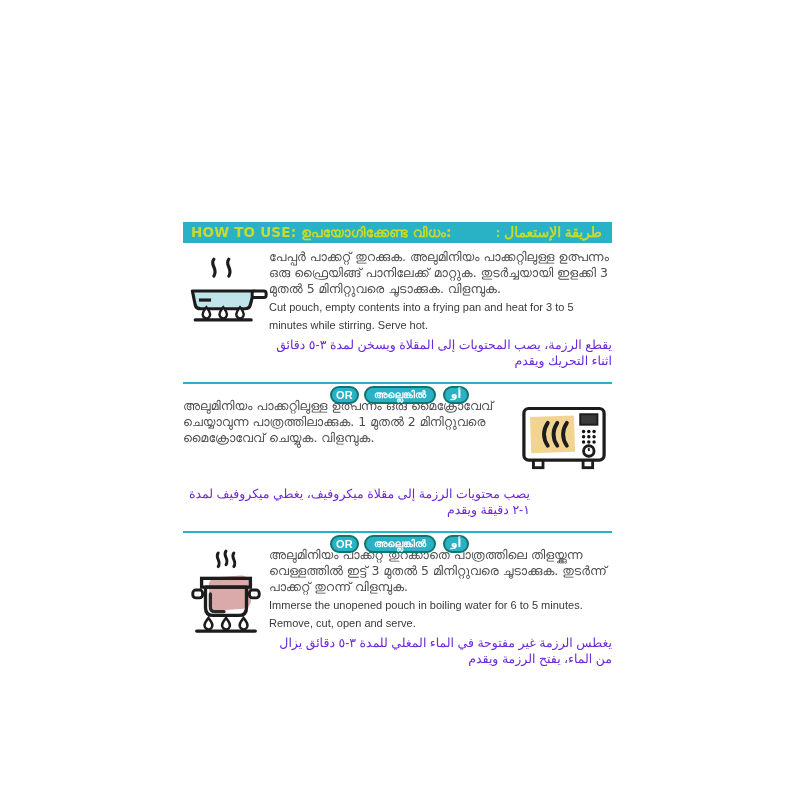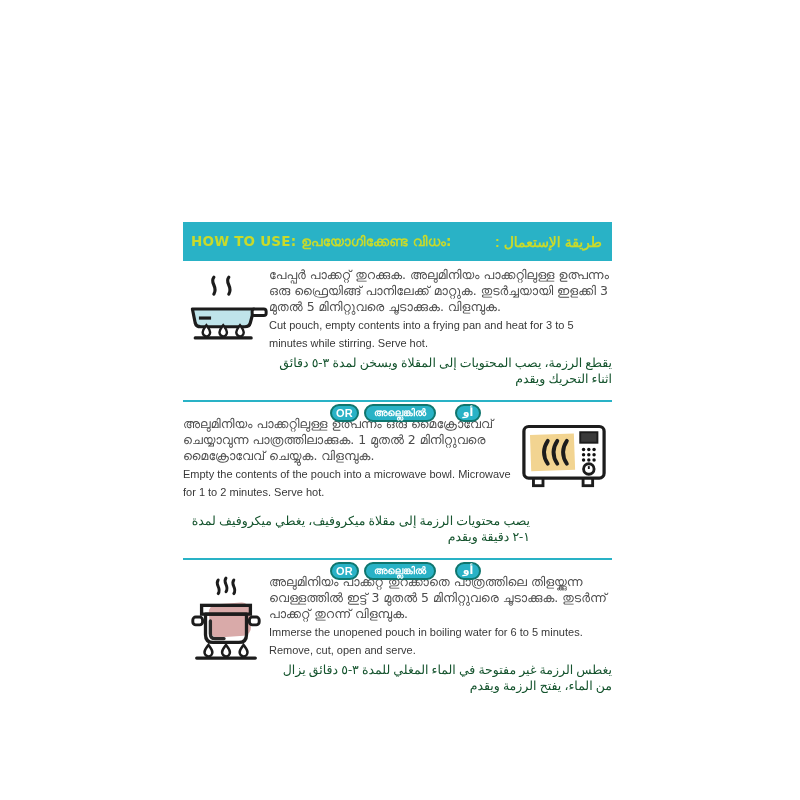--- a/index.html
+++ b/index.html
@@ -1,35 +1,35 @@
 <!DOCTYPE html>
 <html><head>
 <meta charset="utf-8">
 <style>
   html,body{margin:0;padding:0;background:#ffffff;}
   body{width:800px;height:800px;position:relative;font-family:"Liberation Sans",sans-serif;overflow:hidden;}
   .panel{position:absolute;left:183px;top:222px;width:429px;}
-  .header{background:#29b2c6;height:39px;display:flex;align-items:center;justify-content:space-between;padding:0 10px 0 8px;}
+  .header{background:#29b2c6;height:21px;display:flex;align-items:center;justify-content:space-between;padding:0 10px 0 8px;}
   .hdr-left{color:#c8da2b;font-weight:bold;font-size:13.5px;letter-spacing:.2px;font-family:"DejaVu Sans",sans-serif;white-space:nowrap;}
-  .hdr-right{color:#c8da2b;font-weight:bold;font-size:14px;font-family:Liberation Sans, sans-serif;direction:rtl;white-space:nowrap;}
+  .hdr-right{color:#c8da2b;font-weight:bold;font-size:14px;font-family:Liberation Serif, serif;direction:rtl;white-space:nowrap;}
   .section{display:flex;margin-top:6px;}
   .icon-col{width:86px;flex:0 0 86px;display:flex;justify-content:center;align-items:flex-start;}
   .icon-col.right{width:92px;flex:0 0 92px;justify-content:flex-end;padding-right:6px;}
   .text-col{flex:1;min-width:0;}
   p{margin:0;}
   .ml{font-size:12.5px;line-height:16px;color:#4d4d4d;font-family:"DejaVu Sans",sans-serif;}
   .en{font-size:11px;line-height:17.5px;color:#383838;margin-top:2px;font-weight:500;}
-  .ar{font-size:12.5px;line-height:16px;color:#14532d;font-family:Liberation Serif, serif;direction:rtl;text-align:right;margin-top:3px;}
+  .ar{font-size:12.5px;line-height:16px;color:#6d28d9;font-family:Liberation Sans, sans-serif;direction:rtl;text-align:right;margin-top:3px;}
   .s2-ar{padding-right:82px;margin-top:12px;}
   .divider{position:relative;height:18px;margin:5px 0 4px 0;}
   .divider .line{position:absolute;left:0;right:0;top:8px;border-top:2px solid #29b2c6;}
   .badge{position:absolute;top:12px;height:18px;background:#29b2c6;color:#ffffff;border:2px solid #0f766e;box-sizing:border-box;border-radius:10px;display:flex;align-items:center;justify-content:center;font-weight:bold;}
   .b-or{left:147px;width:29px;font-size:11px;letter-spacing:.3px;}
   .b-ml{left:181px;width:72px;font-size:10px;font-family:"DejaVu Sans",sans-serif;text-align:right;}
-  .b-ar{left:260px;width:26px;font-size:11px;font-family:"DejaVu Sans",sans-serif;direction:rtl;padding-bottom:2px;margin-left:12px;}
+  .b-ar{left:260px;width:26px;font-size:11px;font-family:"DejaVu Sans",sans-serif;direction:rtl;padding-bottom:2px;}
   svg{display:block;}
   .stroke{fill:none;stroke:#1c1c1c;stroke-width:3.4;stroke-linecap:round;stroke-linejoin:round;}
   .thin{stroke-width:3;}
 </style>
 </head>
 <body>
 
 <div class="panel">
 
   <div class="header">
@@ -63,21 +63,20 @@
   <div class="divider">
     <span class="line"></span>
     <span class="badge b-or">OR</span>
     <span class="badge b-ml">അല്ലെങ്കിൽ</span>
     <span class="badge b-ar">أو</span>
   </div>
 
   <div class="section">
     <div class="text-col">
       <p class="ml">അലുമിനിയം പാക്കറ്റിലുള്ള ഉത്പന്നം ഒരു മൈക്രോവേവ് ചെയ്യാവുന്ന പാത്രത്തിലാക്കുക. 1 മുതൽ 2 മിനിറ്റുവരെ മൈക്രോവേവ് ചെയ്യുക. വിളമ്പുക.</p>
-      <p class="en">Empty the contents of the pouch into a microwave bowl. Microwave for 1 to 2 minutes. Serve hot.</p>
     </div>
     <div class="icon-col right">
       <svg width="84" height="68" viewBox="0 0 88 70" style="margin-top:8px;">
         <rect x="12" y="52" width="10" height="12" fill="#ffffff" stroke="#1c1c1c" stroke-width="3"></rect>
         <rect x="64" y="52" width="10" height="12" fill="#ffffff" stroke="#1c1c1c" stroke-width="3"></rect>
         <rect x="2" y="2" width="84" height="54" rx="5" fill="#ffffff" stroke="#1c1c1c" stroke-width="3.4"></rect>
         <rect x="9" y="10" width="46" height="38" fill="#f2d491" transform="rotate(-2 32 29)"></rect>
         <g fill="none" stroke="#1c1c1c" stroke-width="4" stroke-linecap="round">
           <path d="M27,17 Q19,29 27,41"></path>
           <path d="M37,17 Q29,29 37,41"></path>

